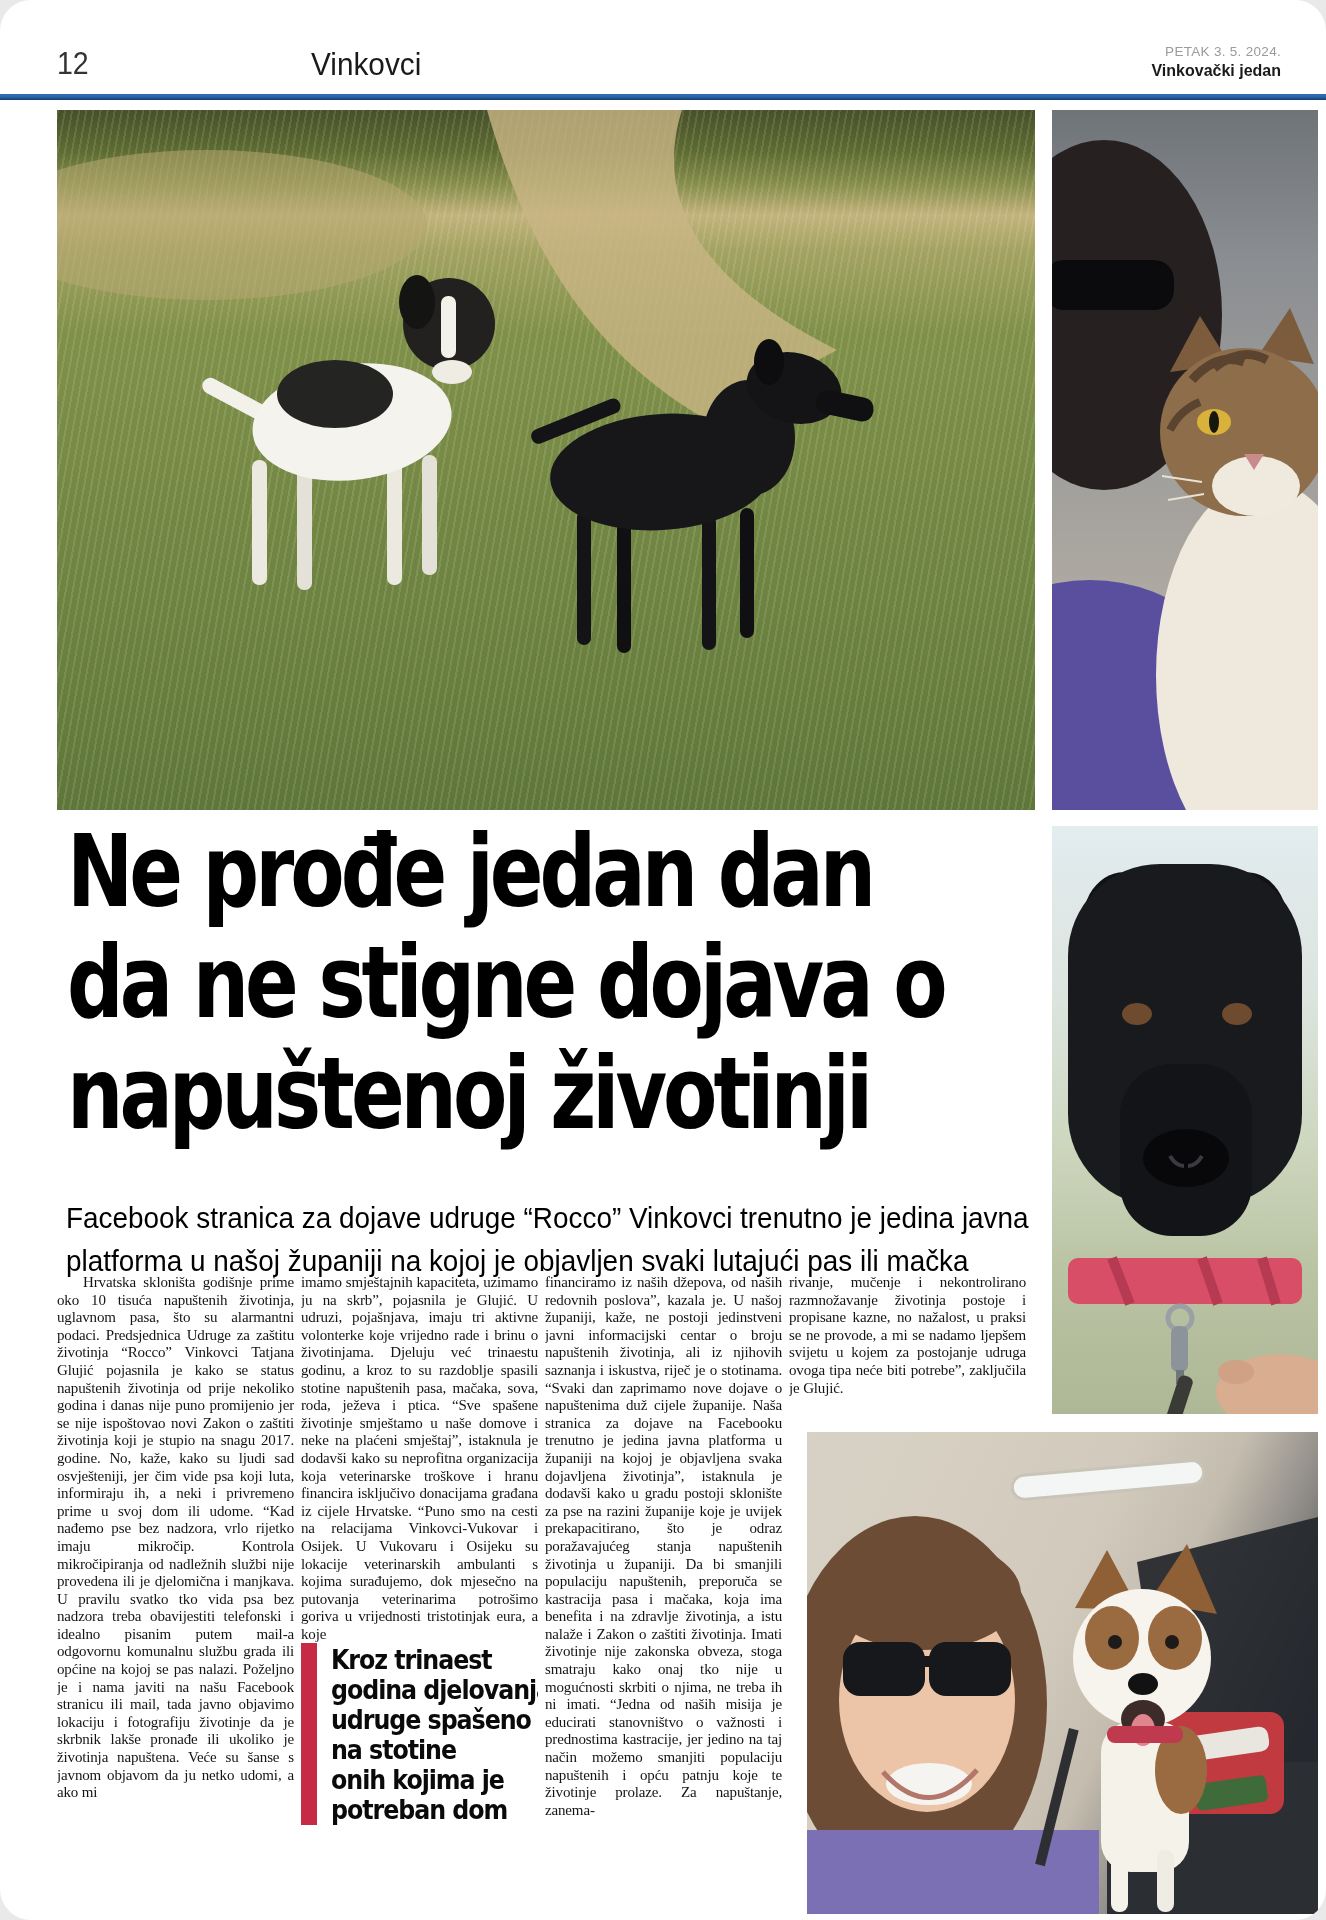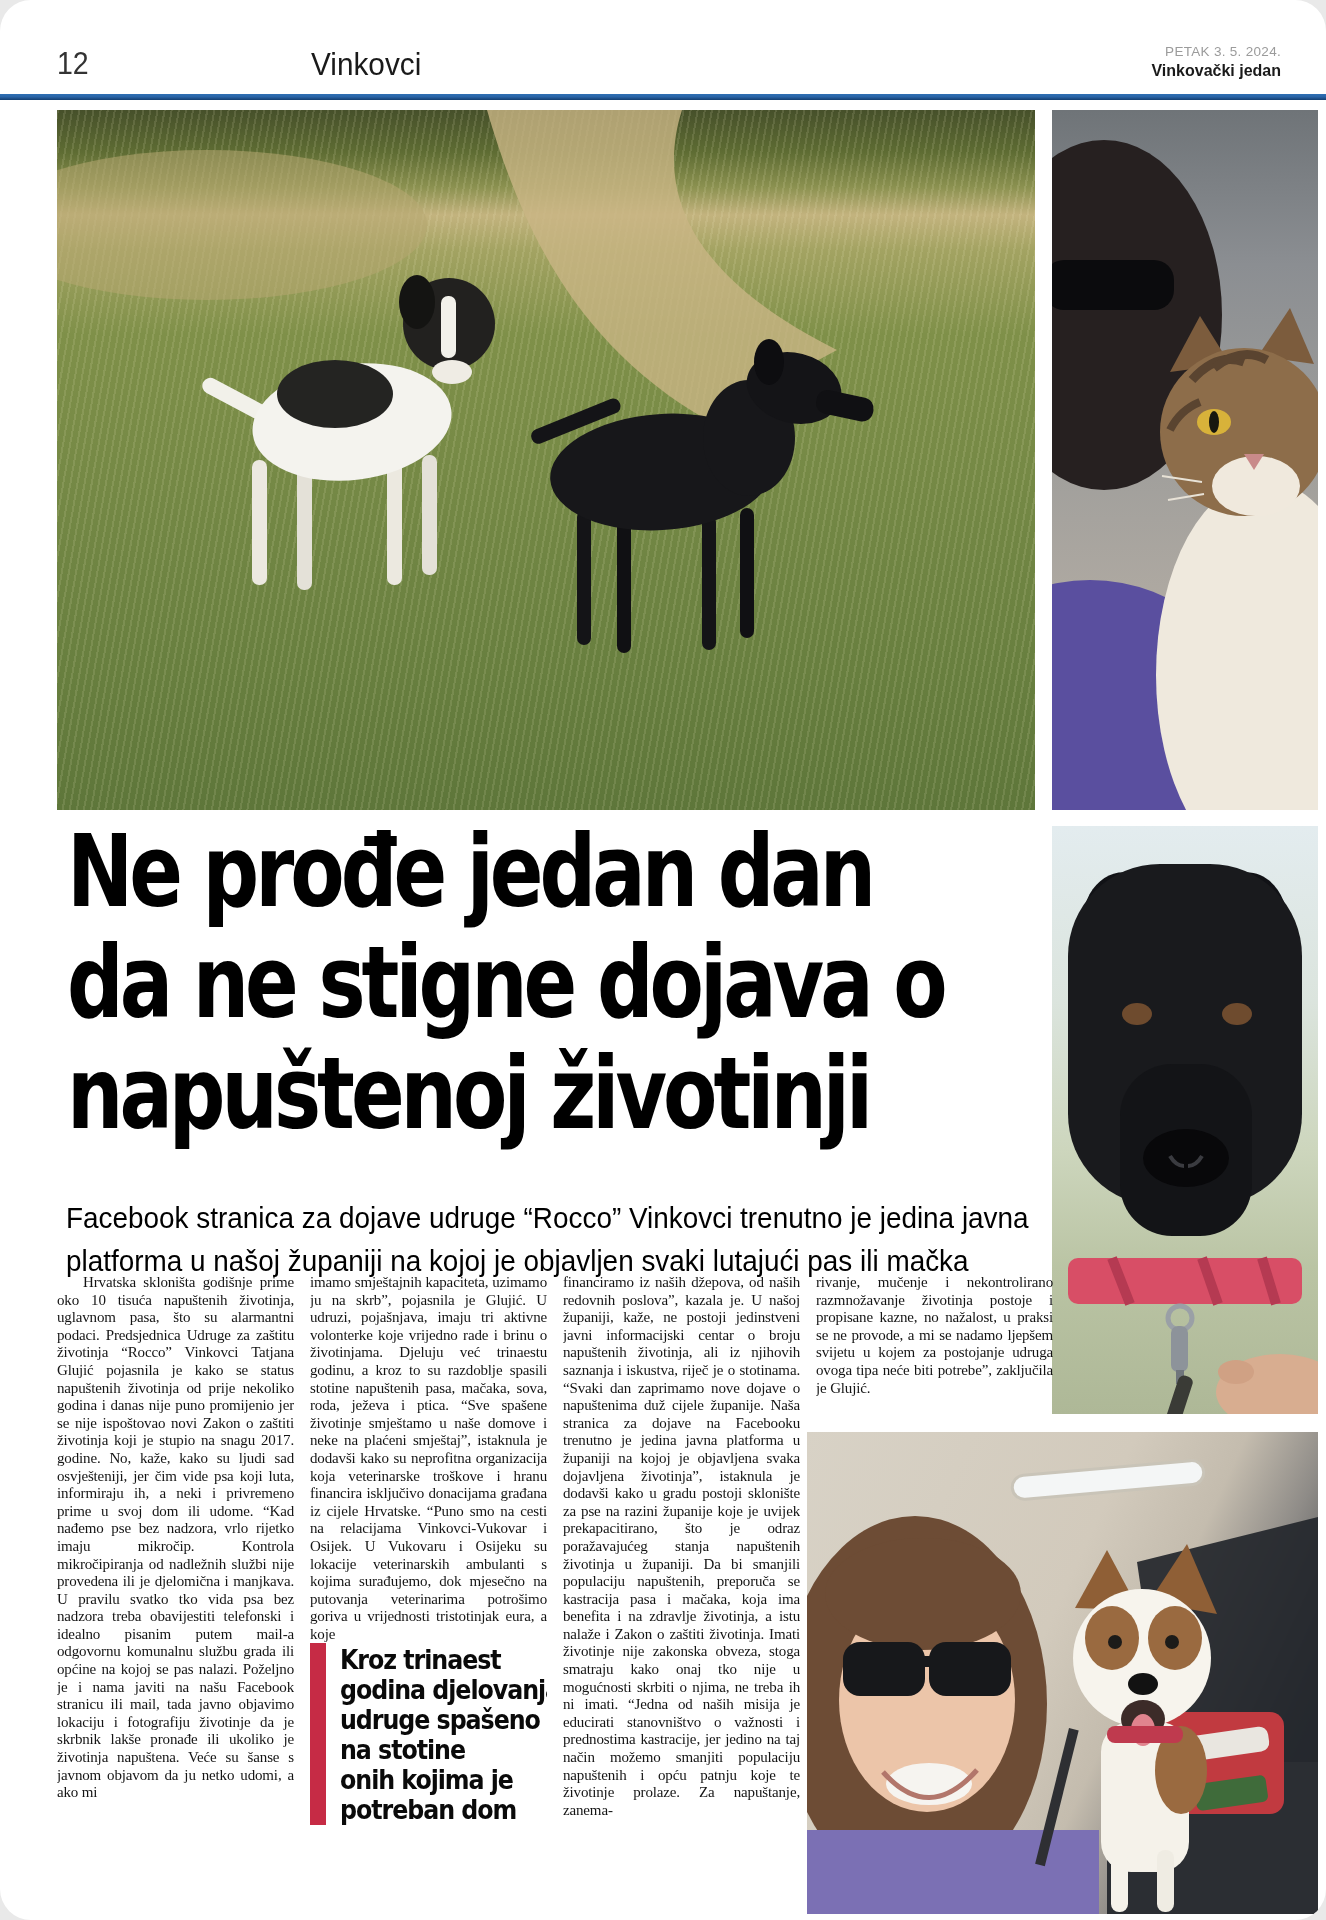--- a/index.html
+++ b/index.html
@@ -30,21 +30,21 @@
     background:linear-gradient(115deg,#d8d2c6 0%,#d2cabc 45%,#c4bcae 60%,#8e8b87 72%,#4a4c50 85%,#303338 100%);}
   
   .headline{position:absolute;left:55px;top:816px;width:1050px;margin-left:12px;}
   .headline-line{font-family:"DejaVu Sans",sans-serif;font-weight:700;color:#000;
                  font-size:99px;line-height:111px;letter-spacing:-5px;white-space:nowrap;
                  transform:scaleX(.80);transform-origin:left;}
   .deck{position:absolute;left:66px;top:1180px;width:1260px;margin-top:16px;}
   .deck-line{font-size:30px;line-height:43px;color:#000;font-weight:400;white-space:nowrap;
              transform:scaleX(.93);transform-origin:left;font-family:"Liberation Sans",sans-serif;}
   
-  .body-cols{position:absolute;left:57px;top:1274px;width:1000px;height:646px;display:flex;gap:16px;}
+  .body-cols{position:absolute;left:57px;top:1274px;width:1000px;height:646px;display:flex;gap:7px;}
   .col{width:237px;height:646px;overflow:hidden;font-family:"Liberation Serif",serif;
        font-size:15px;line-height:17.6px;text-align:justify;color:#141414;letter-spacing:-.15px;}
   .col-first{text-indent:26px;}
   
   .pullquote{display:flex;gap:14px;}
   .pullquote-bar{width:16px;background:#c62b45;flex:0 0 16px;}
   .pullquote-text{font-family:"DejaVu Sans",sans-serif;font-weight:700;color:#0a0a0a;
                   font-size:27px;line-height:30px;letter-spacing:-1.2px;
                   transform:scaleX(.88);transform-origin:left;white-space:nowrap;padding-top:2px;}
   .pullquote-text span{display:block;}

